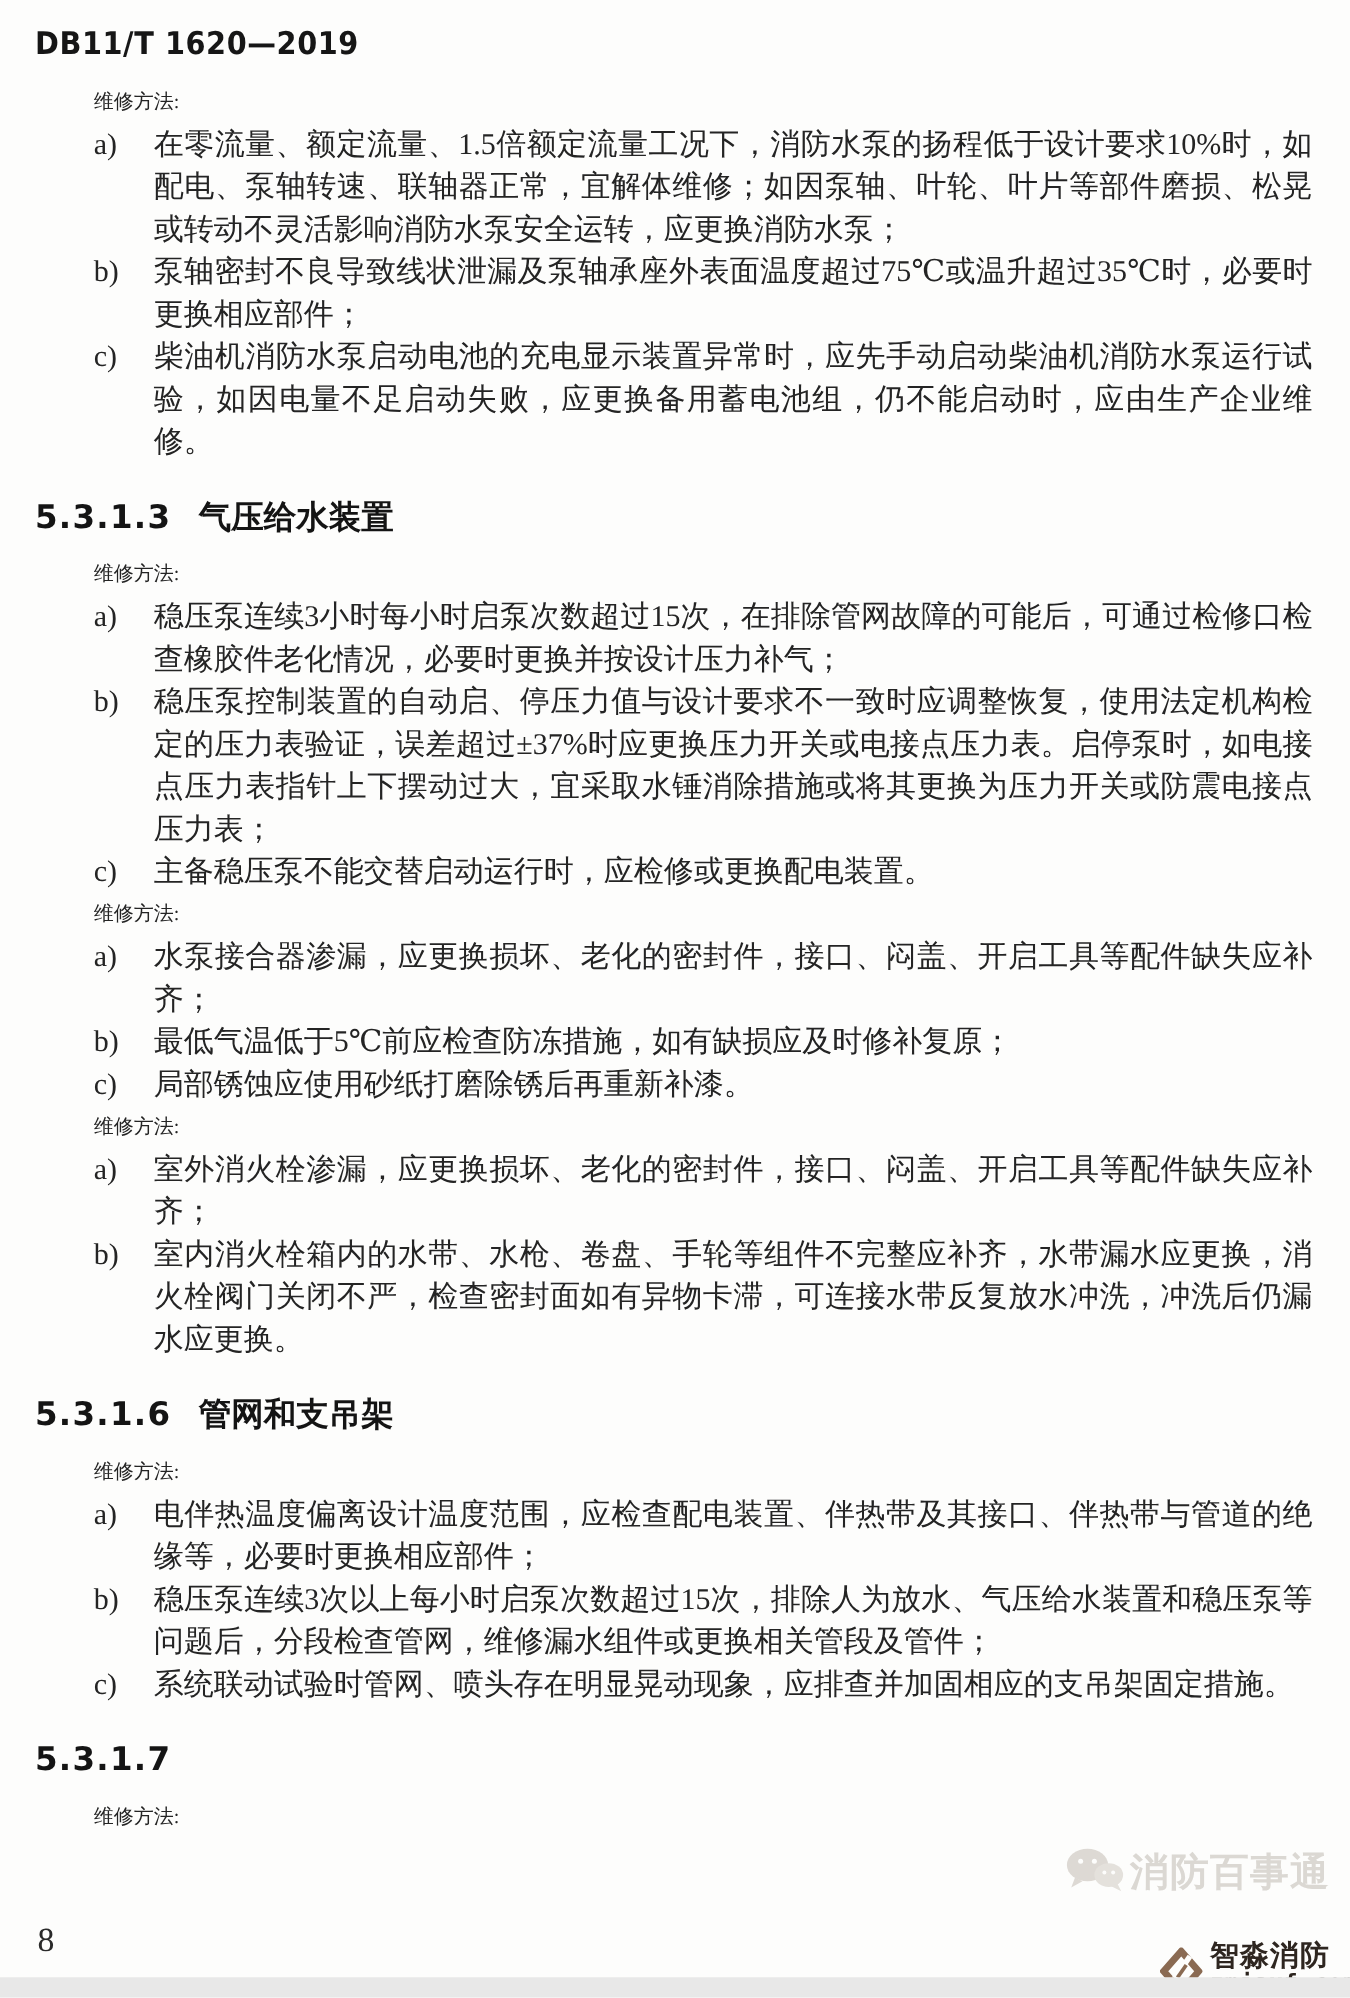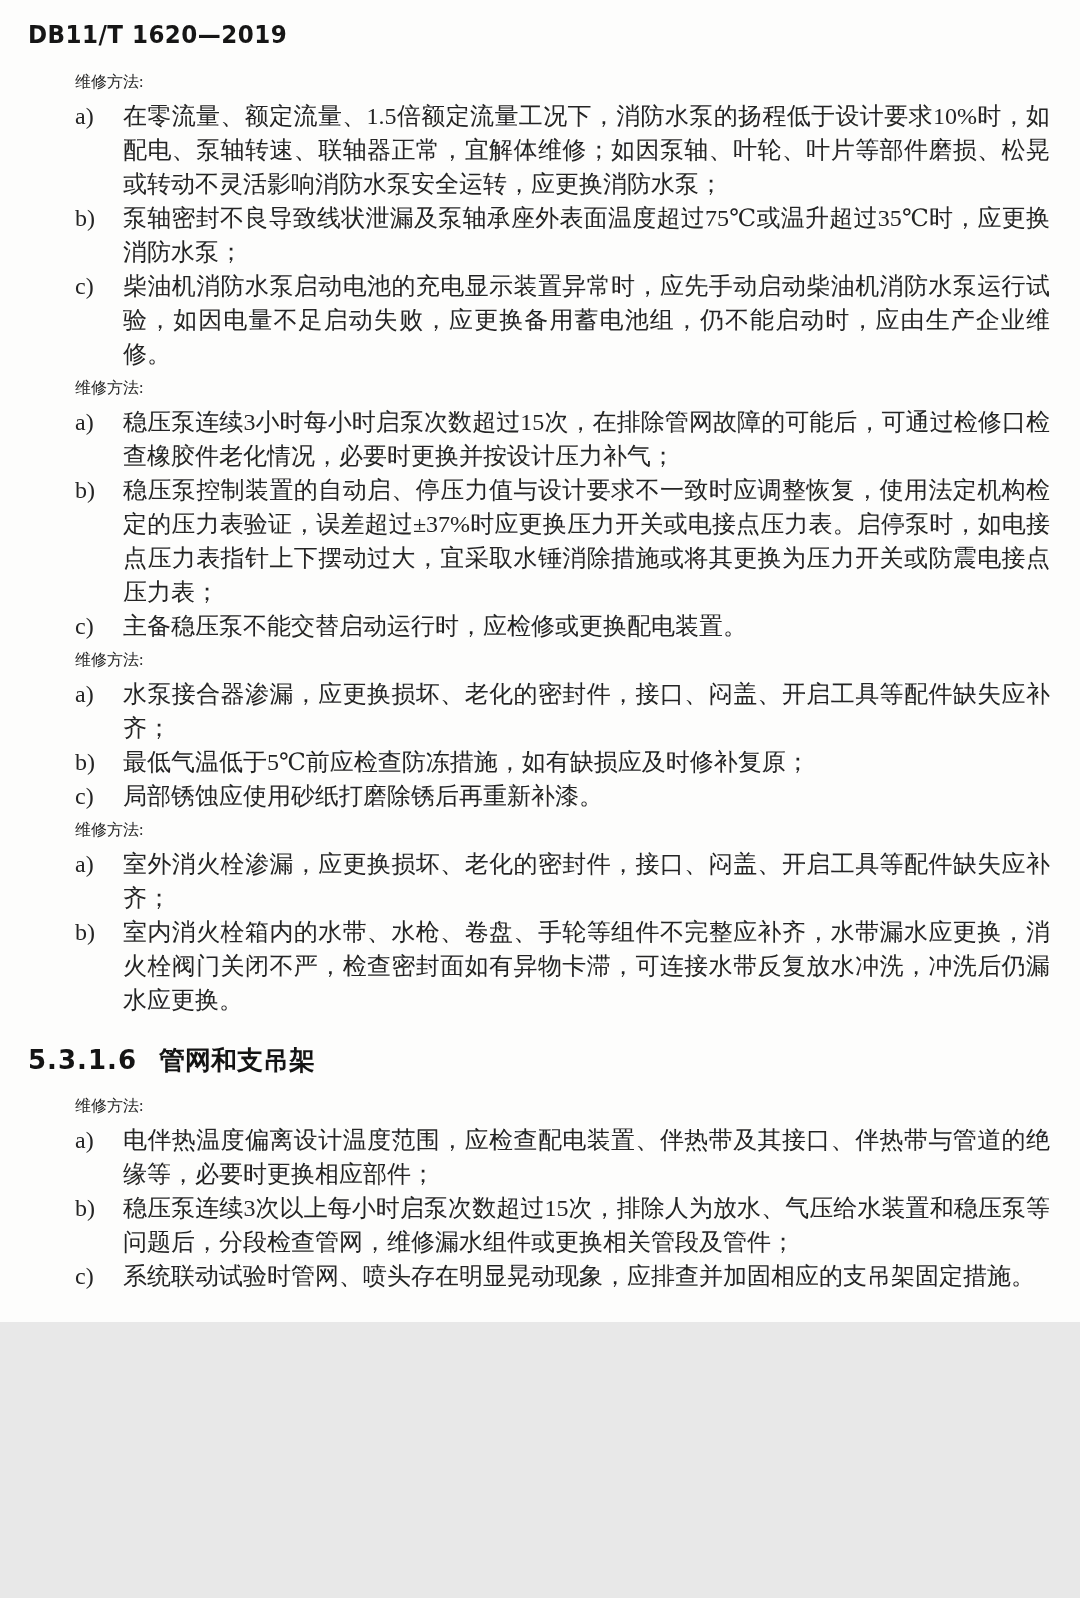--- a/index.html
+++ b/index.html
@@ -1,18 +1,18 @@
 <!DOCTYPE html>
 <html><head>
 <meta charset="utf-8">
 <style>
   html,body{margin:0;padding:0;background:#e8e8e8;}
   .page{
     position:relative;
-    width:1080px;height:1322px;
+    width:1080px;height:1582px;
     margin:0 auto;
     background:#fdfdfc;
     color:#1f1f1f;
     font-family:"Liberation Serif","DejaVu Serif",serif;
     overflow:hidden;
     box-sizing:border-box;
   }
   .doc-header{
     position:absolute;top:20px;left:28px;
     font-family:"DejaVu Sans","Liberation Sans",sans-serif;
@@ -86,30 +86,34 @@
 
     <section>
       <div class="method-label">维修方法:</div>
       <ol class="items">
         <li class="item">
           <span class="marker">a)</span>
           <span class="text">在零流量、额定流量、1.5倍额定流量工况下，消防水泵的扬程低于设计要求10%时，如配电、泵轴转速、联轴器正常，宜解体维修；如因泵轴、叶轮、叶片等部件磨损、松晃或转动不灵活影响消防水泵安全运转，应更换消防水泵；</span>
         </li>
         <li class="item">
           <span class="marker">b)</span>
-          <span class="text">泵轴密封不良导致线状泄漏及泵轴承座外表面温度超过75℃或温升超过35℃时，应更换消防水泵；</span>
+          <span class="text">泵轴密封不良导致线状泄漏及泵轴承座外表面温度超过75℃或温升超过35℃时，必要时更换相应部件；</span>
         </li>
         <li class="item">
           <span class="marker">c)</span>
           <span class="text">柴油机消防水泵启动电池的充电显示装置异常时，应先手动启动柴油机消防水泵运行试验，如因电量不足启动失败，应更换备用蓄电池组，仍不能启动时，应由生产企业维修。</span>
         </li>
       </ol>
     </section>
 
     <section>
+      <h2 class="heading">
+        <span class="num">5.3.1.3</span>
+        <span class="title">气压给水装置</span>
+      </h2>
       <div class="method-label">维修方法:</div>
       <ol class="items">
         <li class="item">
           <span class="marker">a)</span>
           <span class="text">稳压泵连续3小时每小时启泵次数超过15次，在排除管网故障的可能后，可通过检修口检查橡胶件老化情况，必要时更换并按设计压力补气；</span>
         </li>
         <li class="item">
           <span class="marker">b)</span>
           <span class="text">稳压泵控制装置的自动启、停压力值与设计要求不一致时应调整恢复，使用法定机构检定的压力表验证，误差超过±37%时应更换压力开关或电接点压力表。启停泵时，如电接点压力表指针上下摆动过大，宜采取水锤消除措施或将其更换为压力开关或防震电接点压力表；</span>
         </li>

